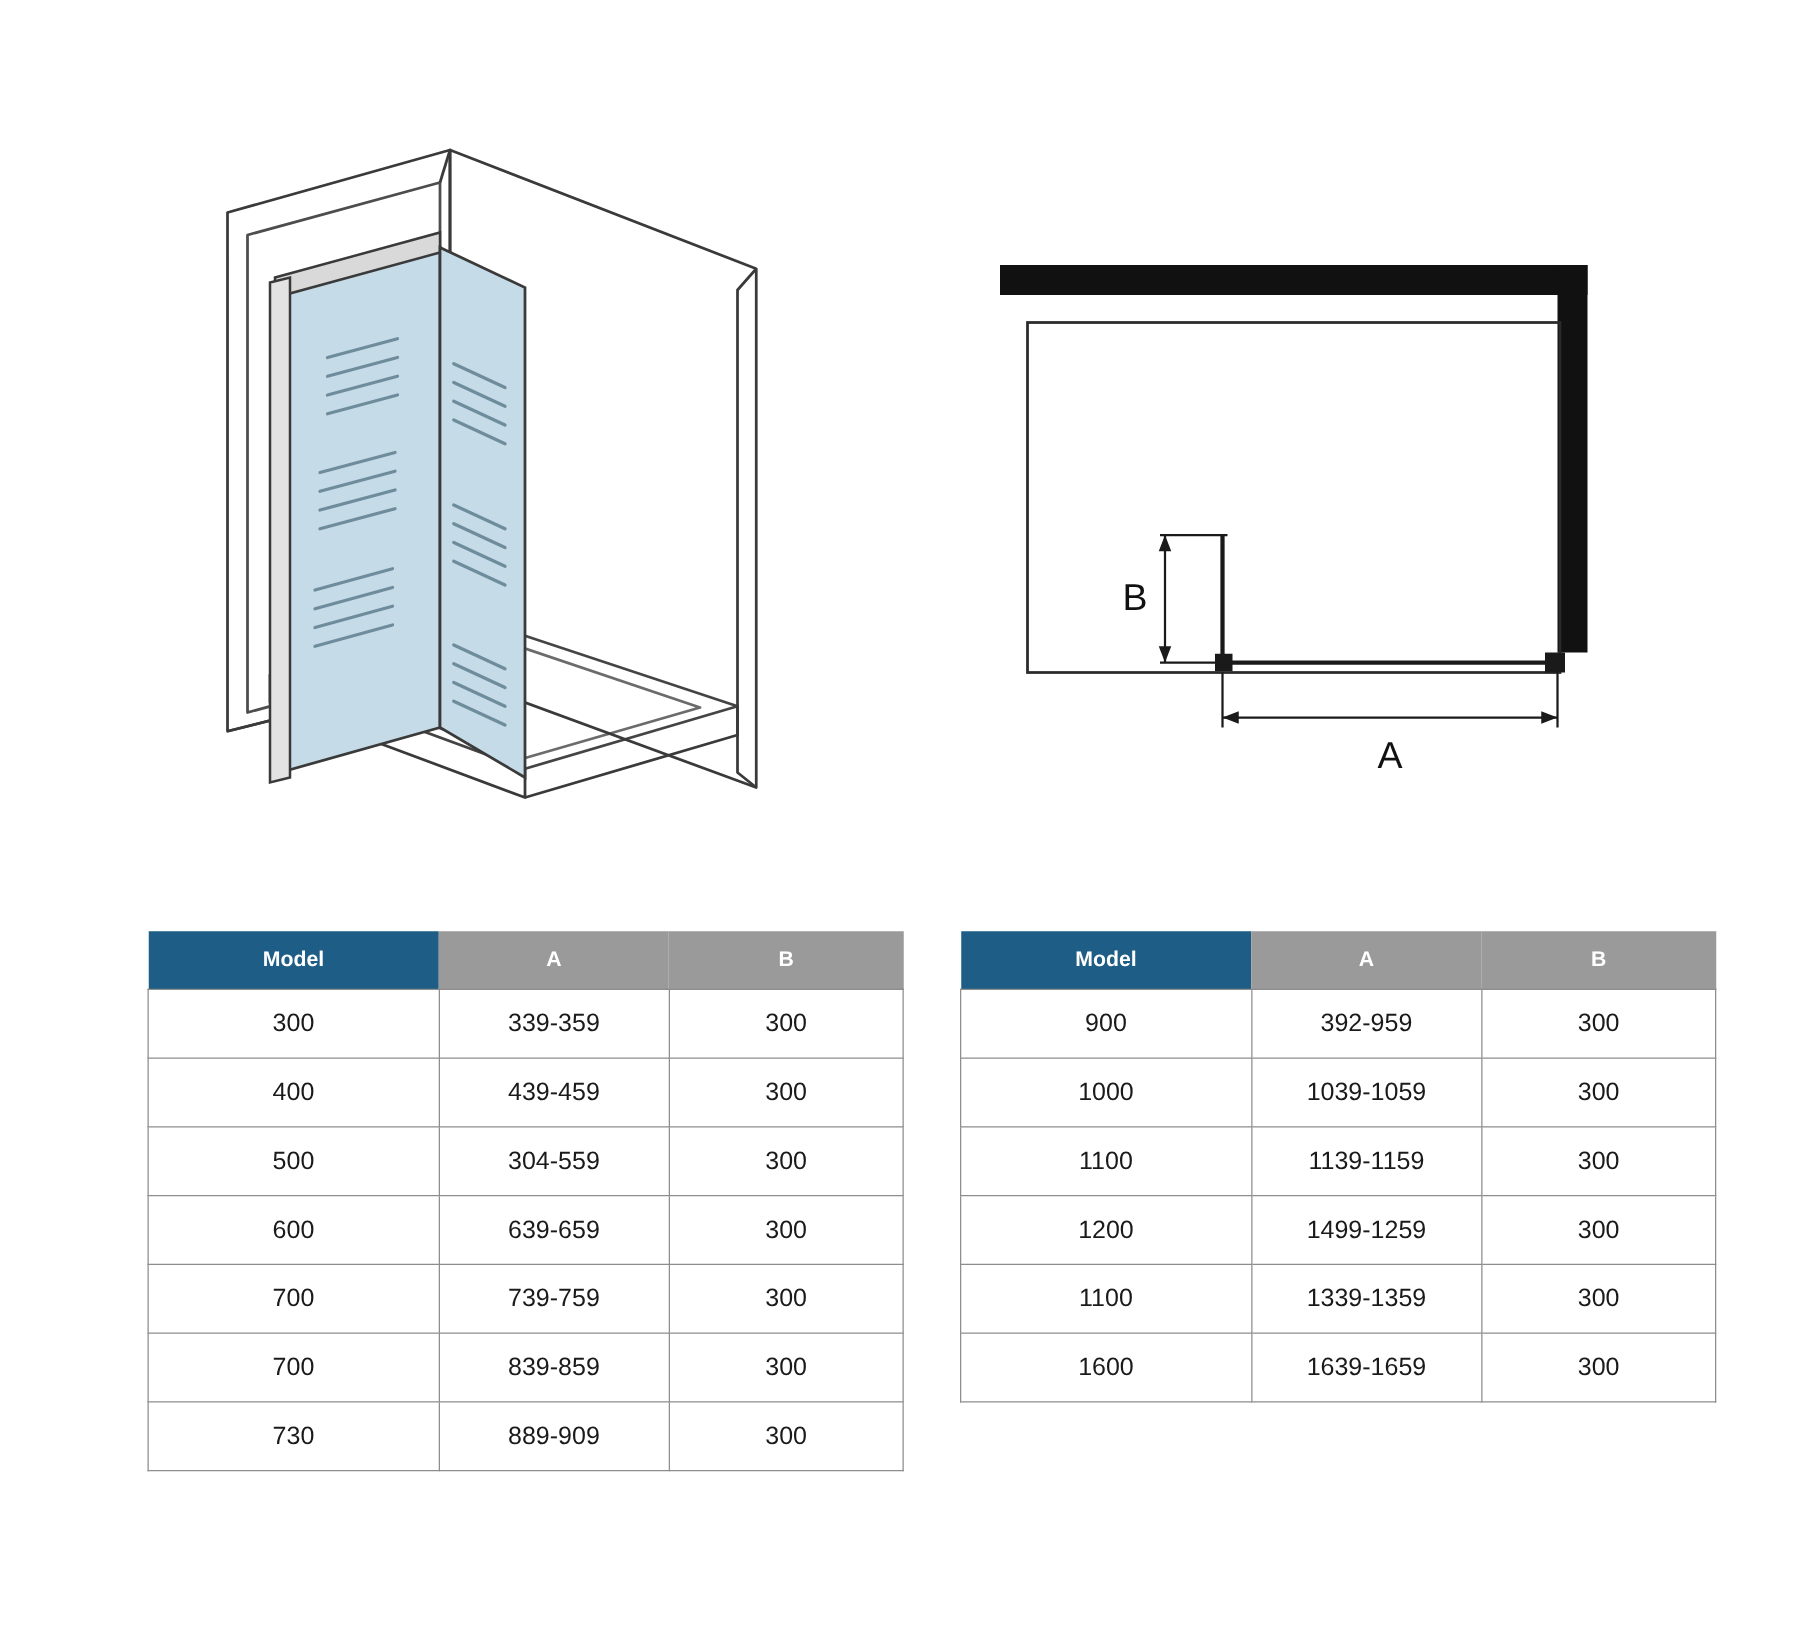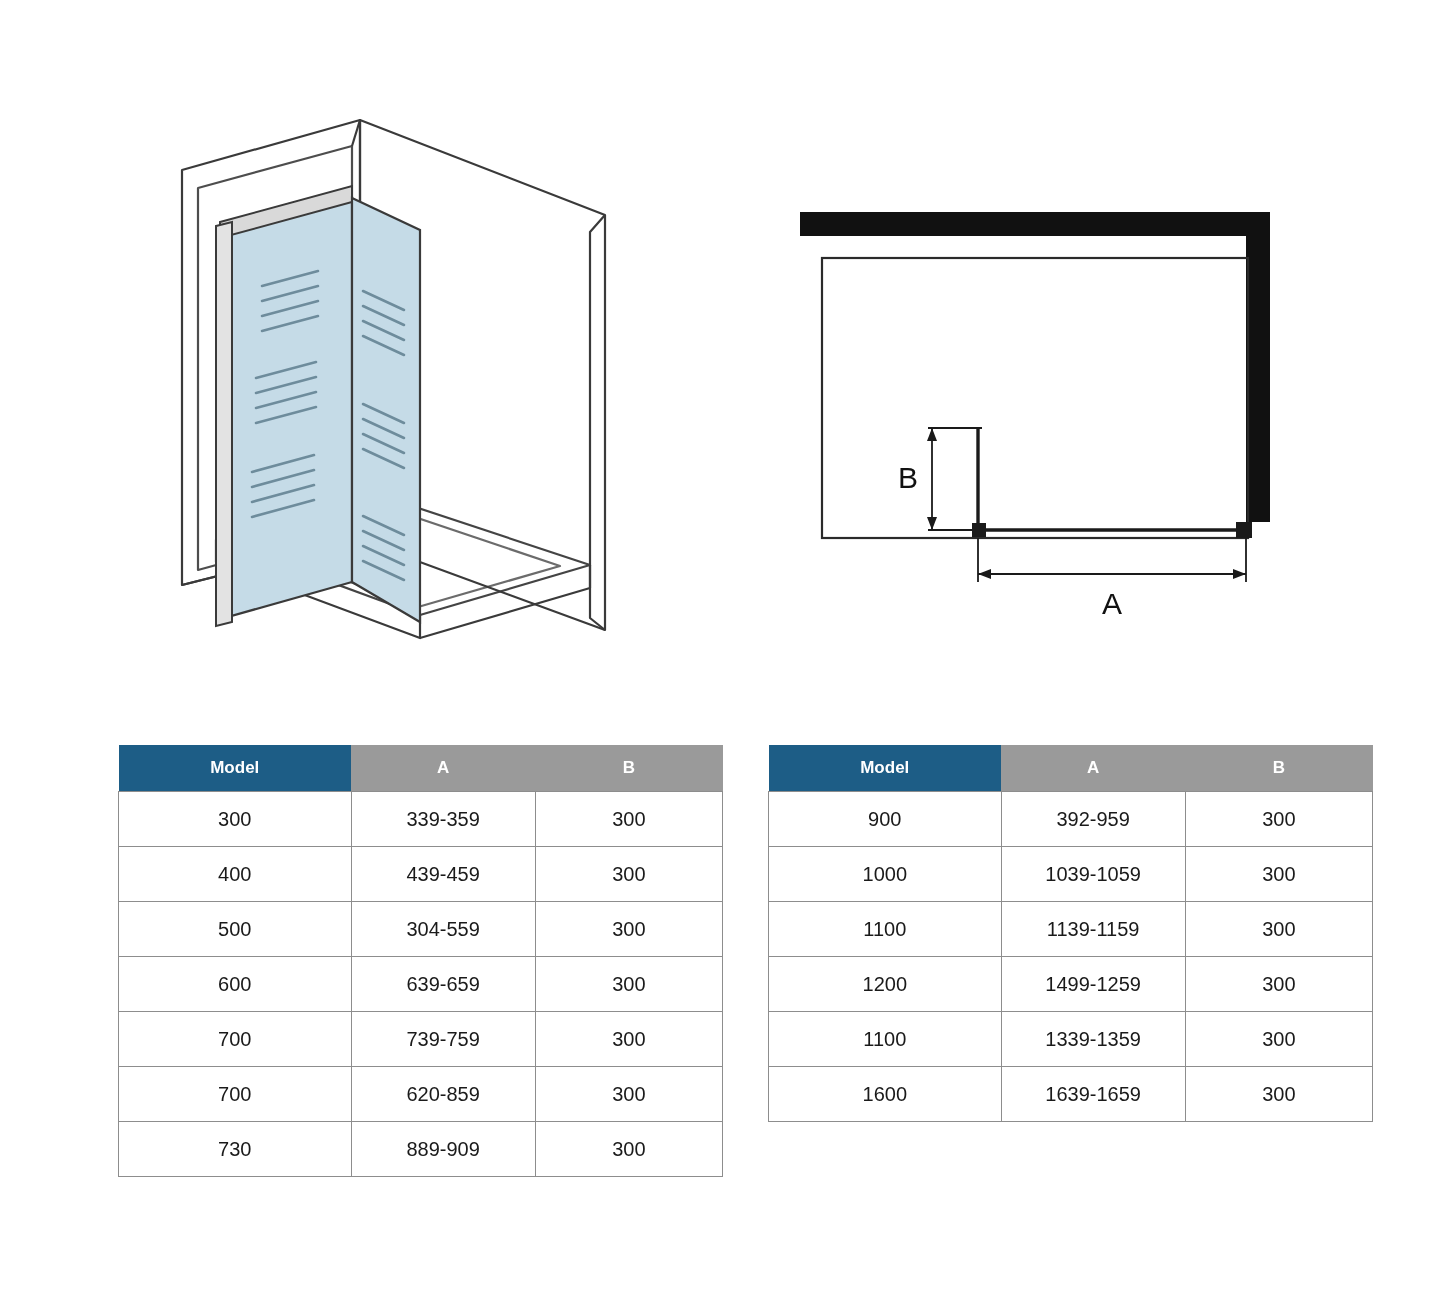--- a/index.html
+++ b/index.html
@@ -231,21 +231,21 @@
           <td>639-659</td>
           <td>300</td>
         </tr>
         <tr>
           <td>700</td>
           <td>739-759</td>
           <td>300</td>
         </tr>
         <tr>
           <td>700</td>
-          <td>620-859</td>
+          <td>839-859</td>
           <td>300</td>
         </tr>
         <tr>
           <td>730</td>
           <td>889-909</td>
           <td>300</td>
         </tr>
       </tbody>
     </table>
   </div>

